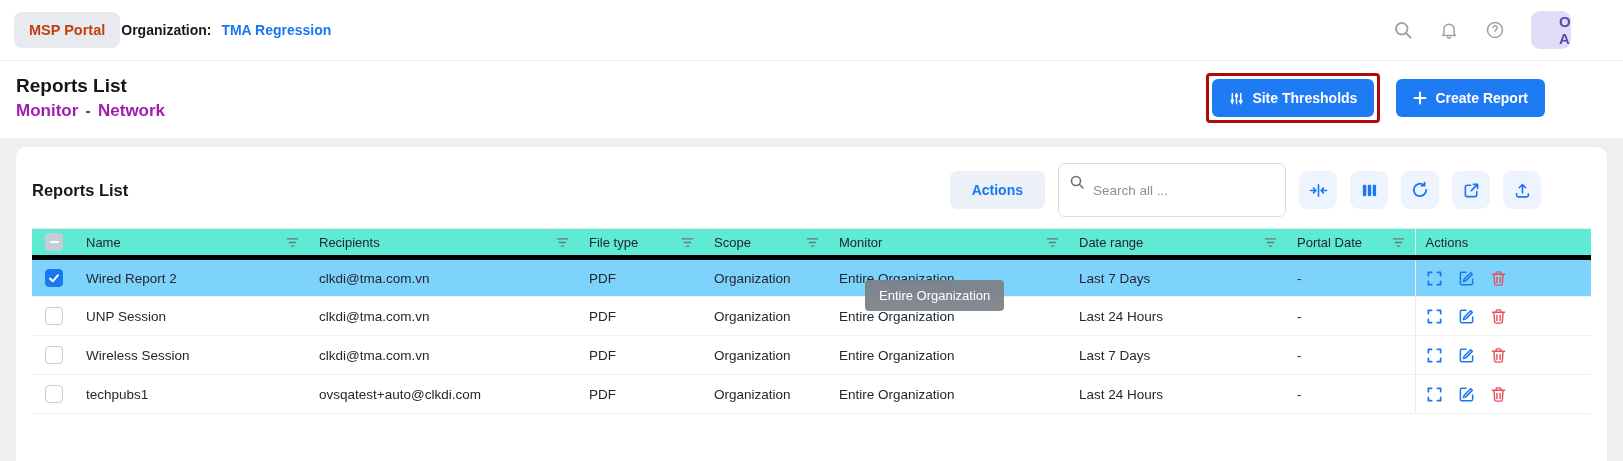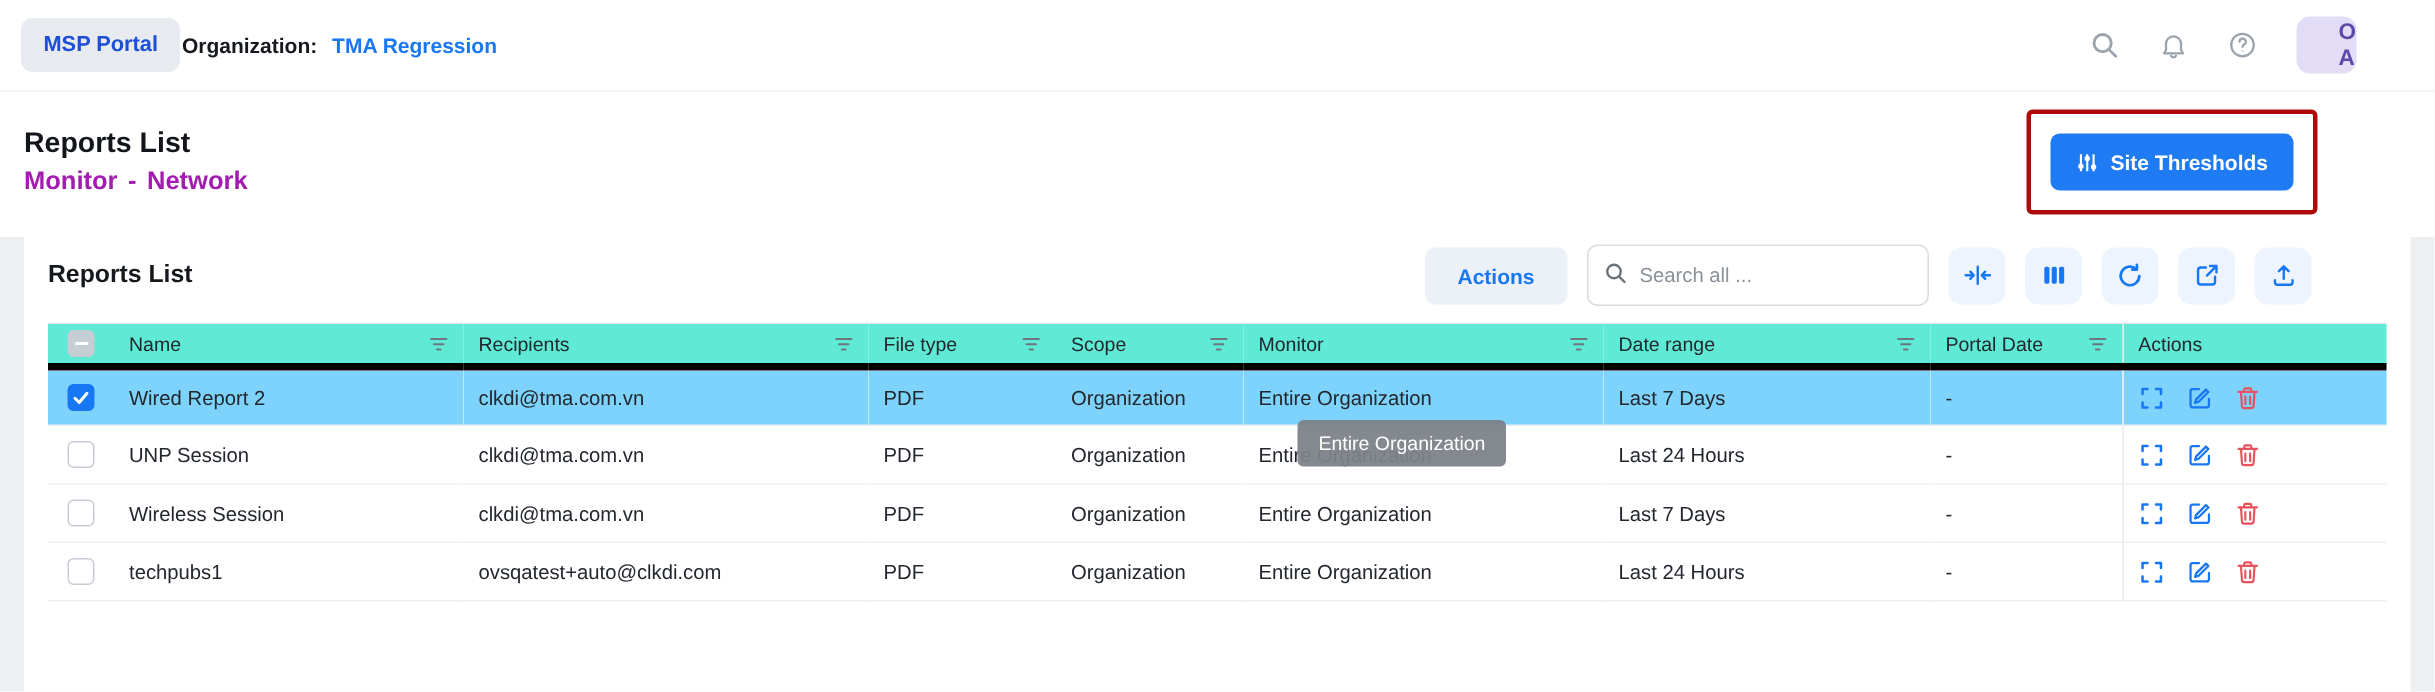--- a/index.html
+++ b/index.html
@@ -13,21 +13,21 @@
     color: #23272e;
   }
 
   
   .topbar {
     height: 60px; background: #fff;
     display: flex; align-items: center;
     padding-left: 14px;
   }
   .brand-chip {
-    background: #e7eaee; color: #1d4ed8;
+    background: #e7eaee; color: #c2410c;
     font-weight: bold; font-size: 14.5px;
     padding: 10px 15px; border-radius: 8px;
     cursor: pointer;
   }
   .org { margin-left: 1px; font-size: 14px; font-weight: bold; color: #15181d; }
   .org-name { color: #1877f2; margin-left: 6px; cursor: pointer; text-decoration: none; font-weight: bold; }
   .topbar-right {
     margin-left: auto; margin-right: 52px;
     display: flex; align-items: center; gap: 26px;
     color: #9ba3ac;
@@ -48,21 +48,21 @@
   }
   .page-title { font-size: 19px; font-weight: bold; color: #121519; }
   .breadcrumb { margin-top: 4px; font-size: 17px; font-weight: bold; color: #a21caf; }
   .crumb-sep { margin: 0 7px; }
   .header-actions {
     margin-left: auto; margin-right: 62px;
     display: flex; align-items: center; gap: 16px;
   }
   .red-highlight {
     border: 3px solid #ad0a0a; border-radius: 4px;
-    padding: 13px; display: inline-flex;
+    padding: 3px; display: inline-flex;
   }
   .btn-blue {
     display: inline-flex; align-items: center; gap: 8px;
     height: 38px; padding: 0 17px;
     background: #1f7bf4; color: #fff;
     font-weight: bold; font-size: 14px;
     border: none; border-radius: 6px; cursor: pointer;
     font-family: inherit; white-space: nowrap;
   }
 
@@ -77,21 +77,21 @@
   .card-controls {
     margin-left: auto; margin-right: 50px;
     display: flex; align-items: center; gap: 13px;
   }
   .btn-actions {
     height: 38px; padding: 0 22px;
     border: none; border-radius: 7px;
     background: #ecf1f8; color: #1877f2;
     font-weight: bold; font-size: 14px; font-family: inherit; cursor: pointer;
   }
-  .search-box { position: relative; width: 228px; height: 41px; }
+  .search-box { position: relative; width: 228px; height: 54px; }
   .search-box input {
     width: 100%; height: 100%;
     border: 1px solid #d8dce1; border-radius: 7px;
     padding: 0 10px 0 34px;
     font-size: 13.5px; color: #333; font-family: inherit;
     outline: none; background: #fff;
   }
   .search-box input::placeholder { color: #8b9199; }
   .search-box .mag { position: absolute; left: 11px; top: 11px; color: #6b7178; display: inline-flex; }
   .icon-btn {
@@ -188,20 +188,28 @@
           <svg width="15" height="15" viewBox="0 0 16 16" fill="none" stroke="#fff" stroke-width="1.5">
               <path d="M3.5 2v12M8 2v12M12.5 2v12"></path>
               <circle cx="3.5" cy="10.5" r="1.9" fill="#fff" stroke="none"></circle>
               <circle cx="8" cy="5" r="1.9" fill="#fff" stroke="none"></circle>
               <circle cx="12.5" cy="11" r="1.9" fill="#fff" stroke="none"></circle>
             </svg>
         </span>
         <span>Site Thresholds</span>
       </button>
     </span>
+    <button class="btn-blue">
+      <span style="display:inline-flex">
+        <svg width="14" height="14" viewBox="0 0 14 14" fill="none" stroke="#fff" stroke-width="2" stroke-linecap="round">
+            <path d="M7 1.5v11M1.5 7h11"></path>
+          </svg>
+      </span>
+      <span>Create Report</span>
+    </button>
   </div>
 </div>
 
 <div class="main-card">
   <div class="card-header">
     <div class="card-title">Reports List</div>
     <div class="card-controls">
       <button class="btn-actions">Actions</button>
       <div class="search-box">
         <span class="mag">

